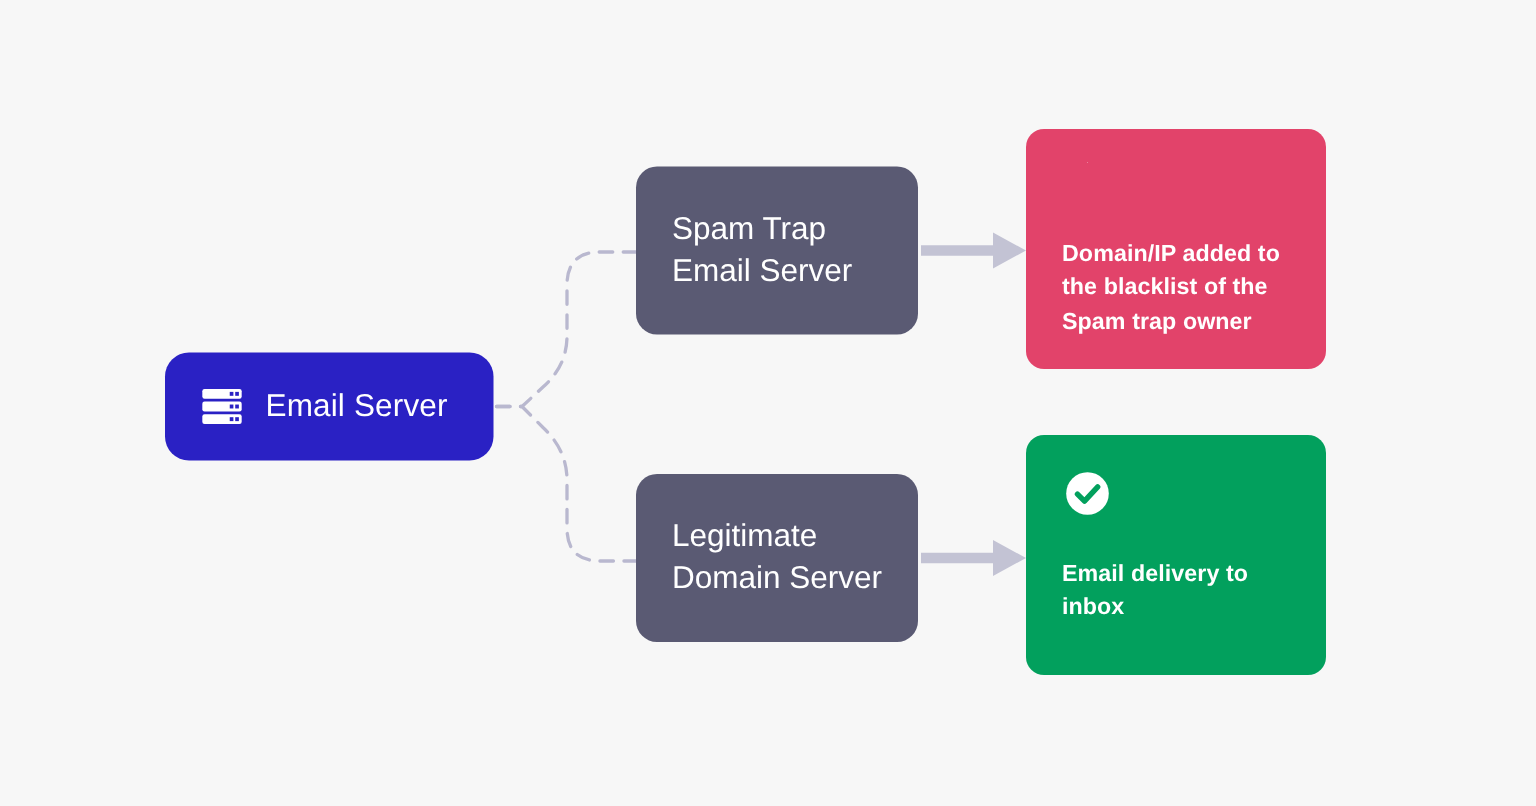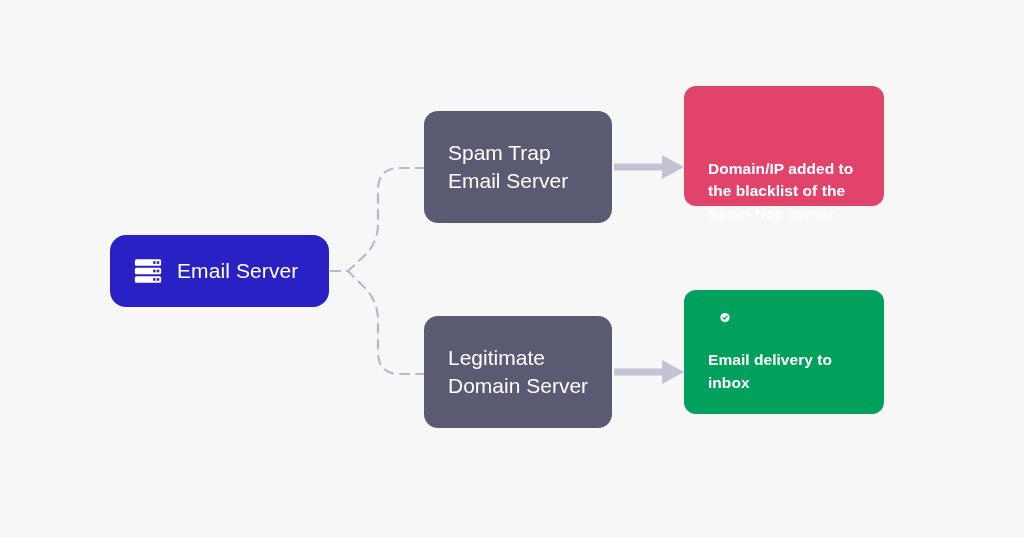--- a/index.html
+++ b/index.html
@@ -84,27 +84,27 @@
   .node-outcome {
     left: 684px;
     width: 200px;
     flex-direction: column;
     justify-content: flex-start;
     border-radius: 12px;
     padding: 22px 22px 20px 24px;
   }
   #outcome-blacklist {
     top: 86px;
-    height: 120px;
+    height: 160px;
     background: #e2436a;
     gap: 36px;
   }
   #outcome-inbox {
     top: 290px;
-    height: 124px;
+    height: 160px;
     background: #02a05d;
   }
   .outcome-icon {
     width: 34px;
     height: 34px;
     margin-bottom: 14px;
   }
   #outcome-inbox .outcome-icon {
     margin-bottom: 26px;
   }

